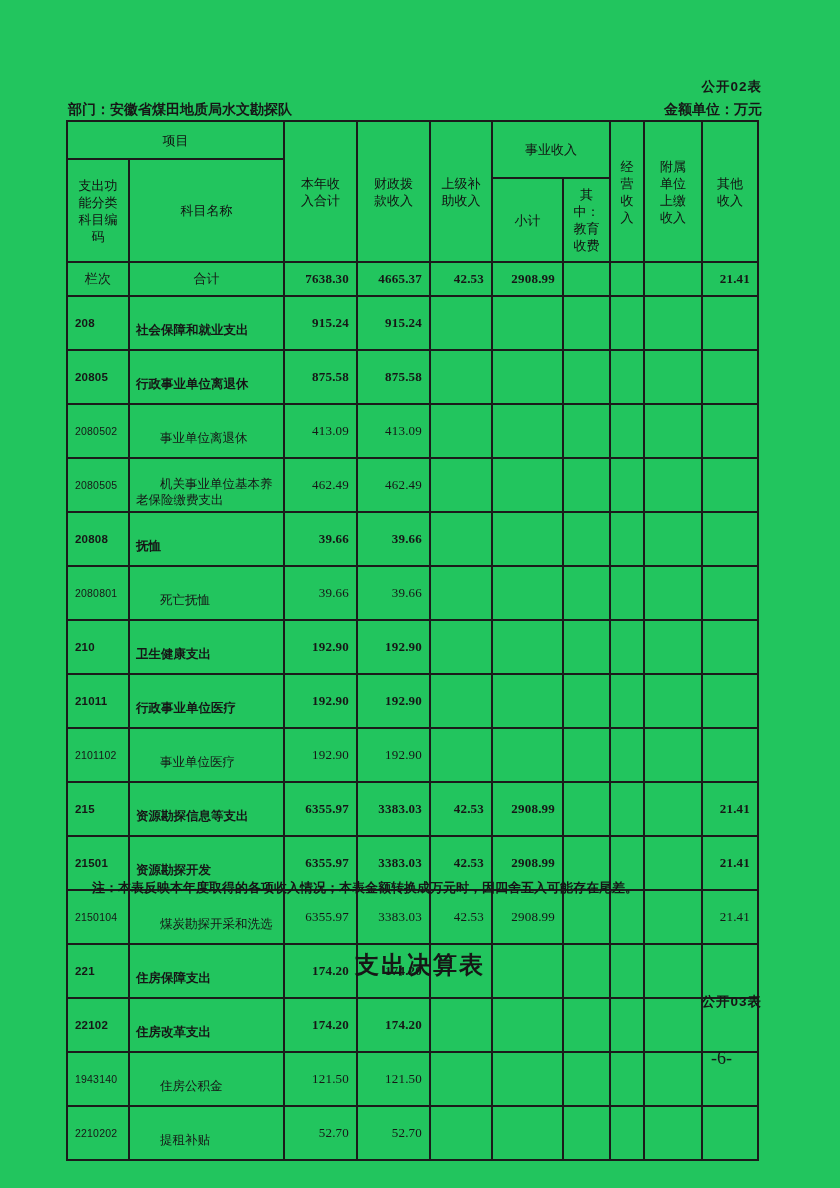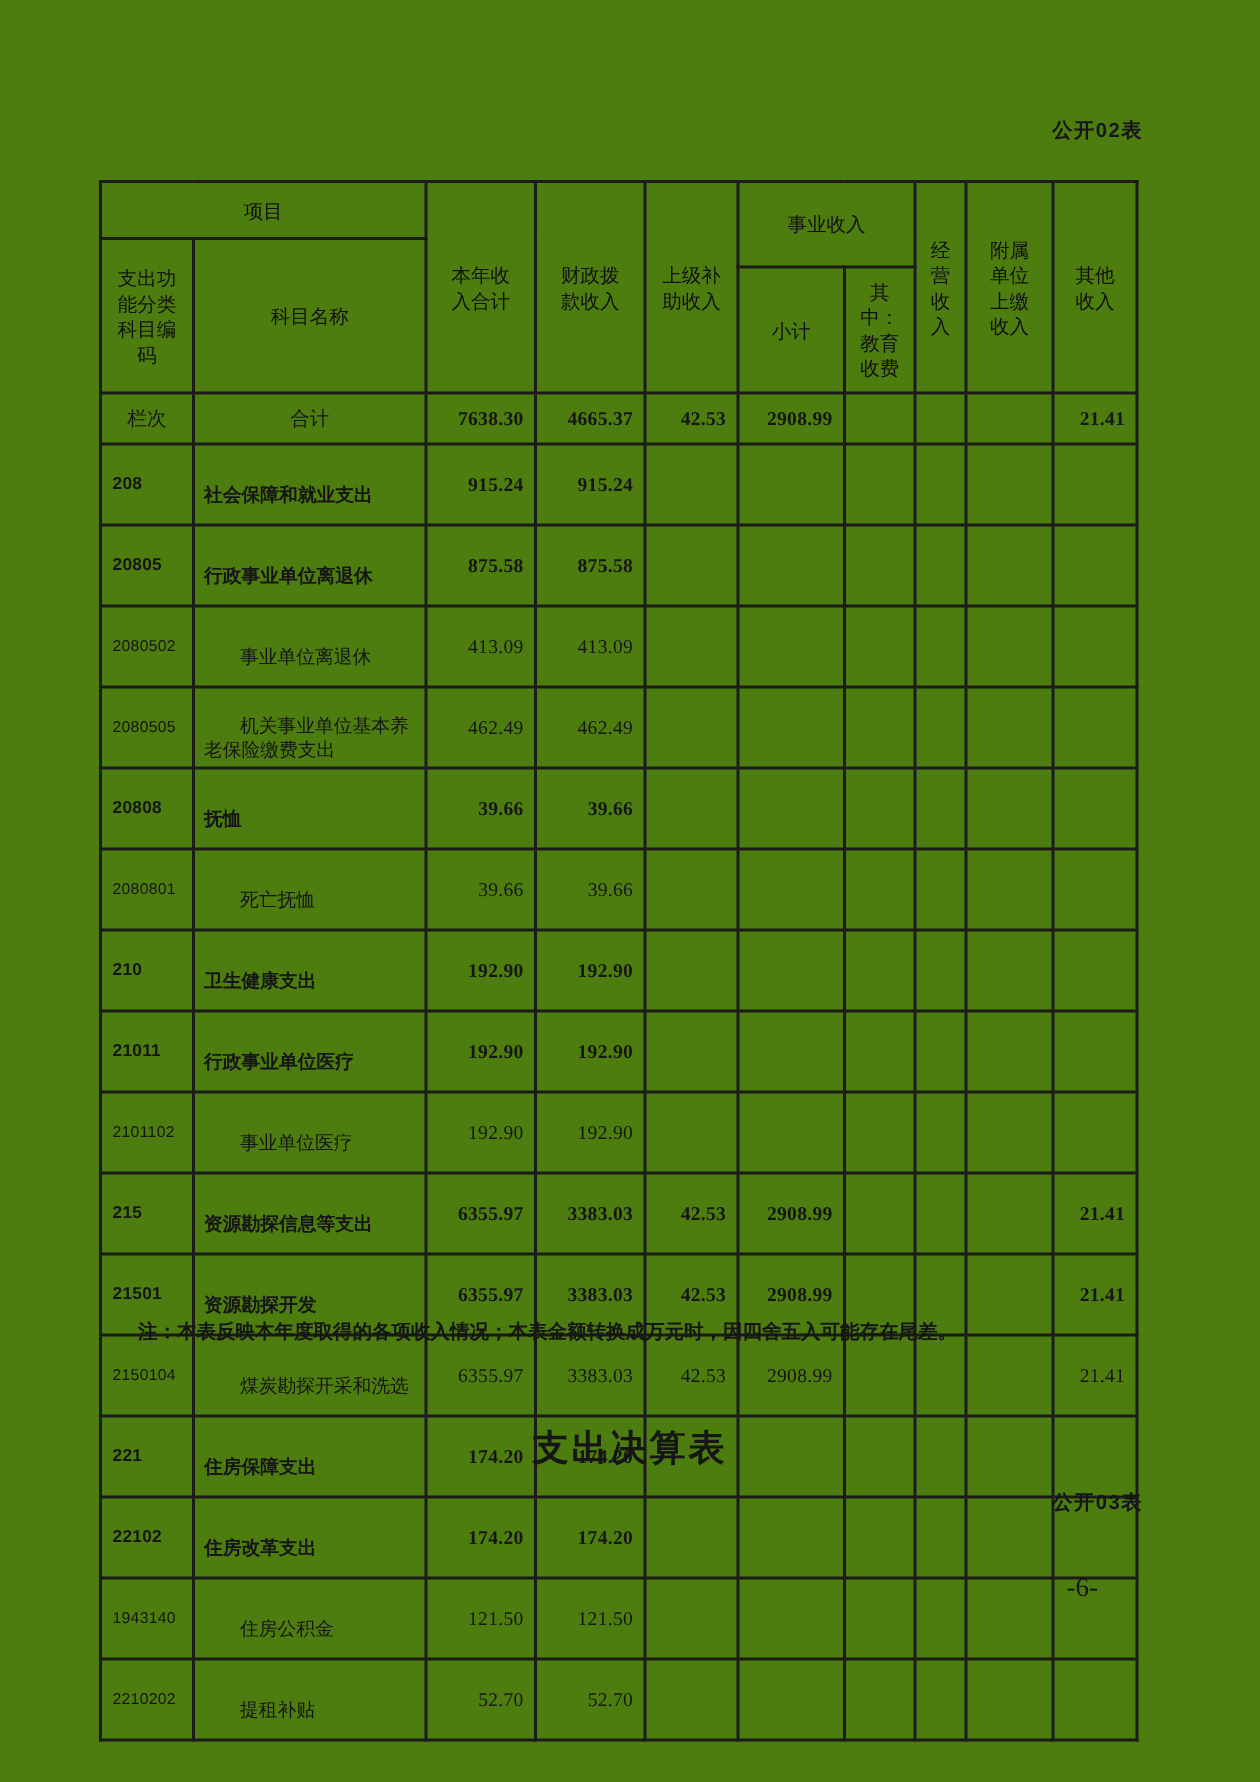--- a/index.html
+++ b/index.html
@@ -5,21 +5,21 @@
   html, body {
     margin: 0;
     padding: 0;
     background: #e8e8e8;
   }
   .sheet {
     position: relative;
     width: 840px;
     height: 1188px;
     margin: 0 auto;
-    background: #4d7c0f;
+    background: #22c55e;
     overflow: hidden;
     color: #161616;
     font-family: "Liberation Sans", "DejaVu Sans", sans-serif;
   }
   .sheet-label {
     position: absolute;
     top: 78px;
     right: 78px;
     font-size: 13.5px;
     font-weight: bold;
@@ -136,20 +136,24 @@
     font-size: 18px;
   }
 </style>
 </head>
 <body>
 
 <div class="sheet">
 
   <div class="sheet-label">公开02表</div>
 
+  <div class="meta-row">
+    <span>部门：安徽省煤田地质局水文勘探队</span>
+    <span>金额单位：万元</span>
+  </div>
 
   <table class="income-table">
     <colgroup>
       <col style="width:62px">
         <col style="width:155px">
         <col style="width:73px">
         <col style="width:73px">
         <col style="width:62px">
         <col style="width:71px">
         <col style="width:47px">

